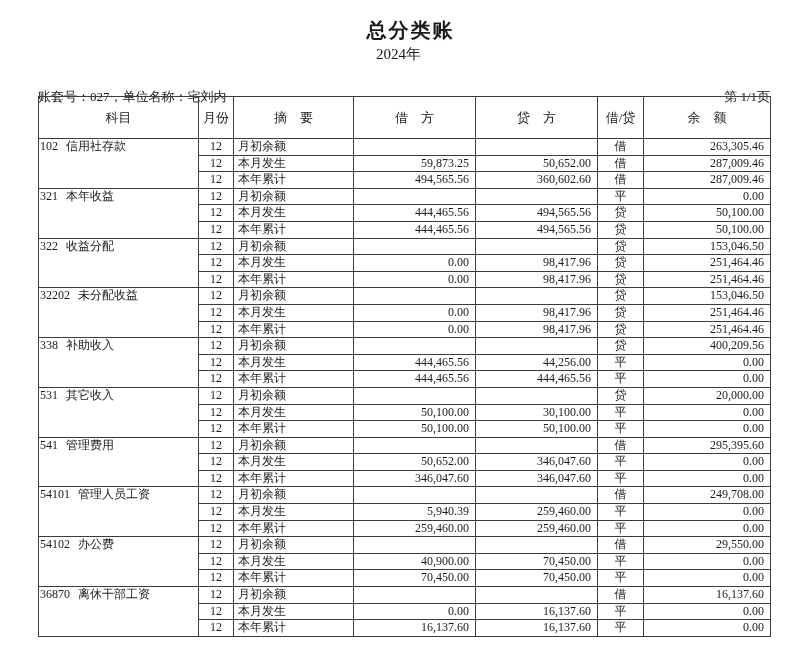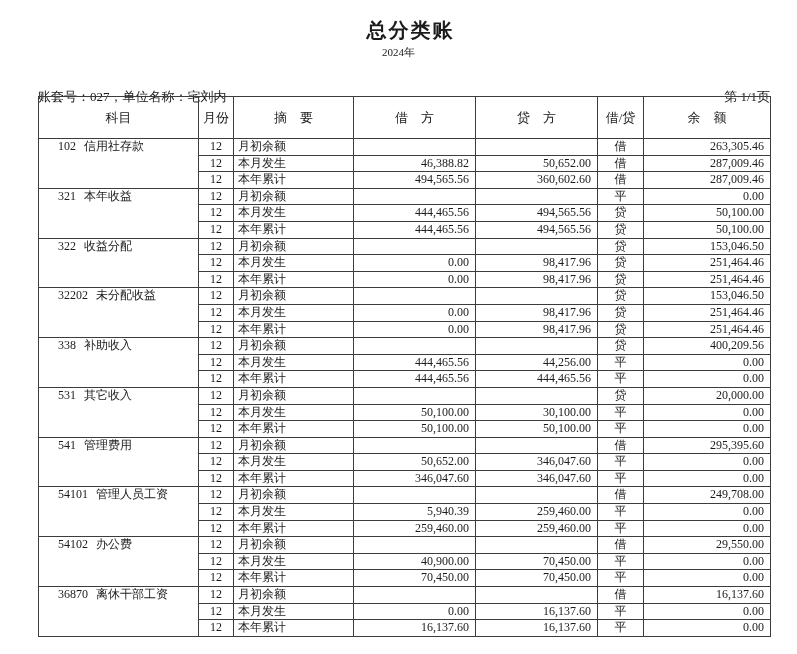--- a/index.html
+++ b/index.html
@@ -13,21 +13,21 @@
     overflow: hidden;
   }
   .doc-title {
     position: absolute; top: 17px; left: 12px; width: 797px;
     text-align: center;
     font-size: 20px; font-weight: bold; letter-spacing: 2px;
   }
   .doc-subtitle {
     position: absolute; top: 45px; left: 0; width: 797px;
     text-align: center;
-    font-size: 11px;
+    font-size: 15px;
   }
   .meta-line {
     position: absolute; top: 88px; left: 38px; width: 732px;
     display: flex; justify-content: space-between; align-items: flex-end;
     font-size: 13px;
     white-space: nowrap;
   }
   table.ledger {
     position: absolute; left: 38px; top: 96px;
     width: 732px;
@@ -43,21 +43,21 @@
     overflow: hidden;
     white-space: nowrap;
     font-weight: normal;
   }
   .ledger thead th {
     height: 42px;
     font-size: 13px;
     text-align: center;
     vertical-align: middle;
   }
-  td.c-subject { vertical-align: top; text-align: left; padding-left: 19px; }
+  td.c-subject { vertical-align: top; text-align: left; padding-left: 1px; }
   td.c-subject .acode { display: inline-block; }
   td.c-subject .aname { display: inline-block; margin-left: 8px; }
   td.c-month   { text-align: center; margin-top: 41px; }
   td.c-summary { text-align: left; padding-left: 4px; }
   td.c-num     { text-align: right; padding-right: 6px; }
   td.c-dir     { text-align: center; }
 </style>
 </head>
 <body>
 
@@ -96,21 +96,21 @@
         <td class="c-month">12</td>
         <td class="c-summary">月初余额</td>
         <td class="c-num"></td>
         <td class="c-num"></td>
         <td class="c-dir">借</td>
         <td class="c-num">263,305.46</td>
       </tr>
       <tr>
         <td class="c-month">12</td>
         <td class="c-summary">本月发生</td>
-        <td class="c-num">46,388.82</td>
+        <td class="c-num">59,873.25</td>
         <td class="c-num">50,652.00</td>
         <td class="c-dir">借</td>
         <td class="c-num">287,009.46</td>
       </tr>
       <tr>
         <td class="c-month">12</td>
         <td class="c-summary">本年累计</td>
         <td class="c-num">494,565.56</td>
         <td class="c-num">360,602.60</td>
         <td class="c-dir">借</td>

